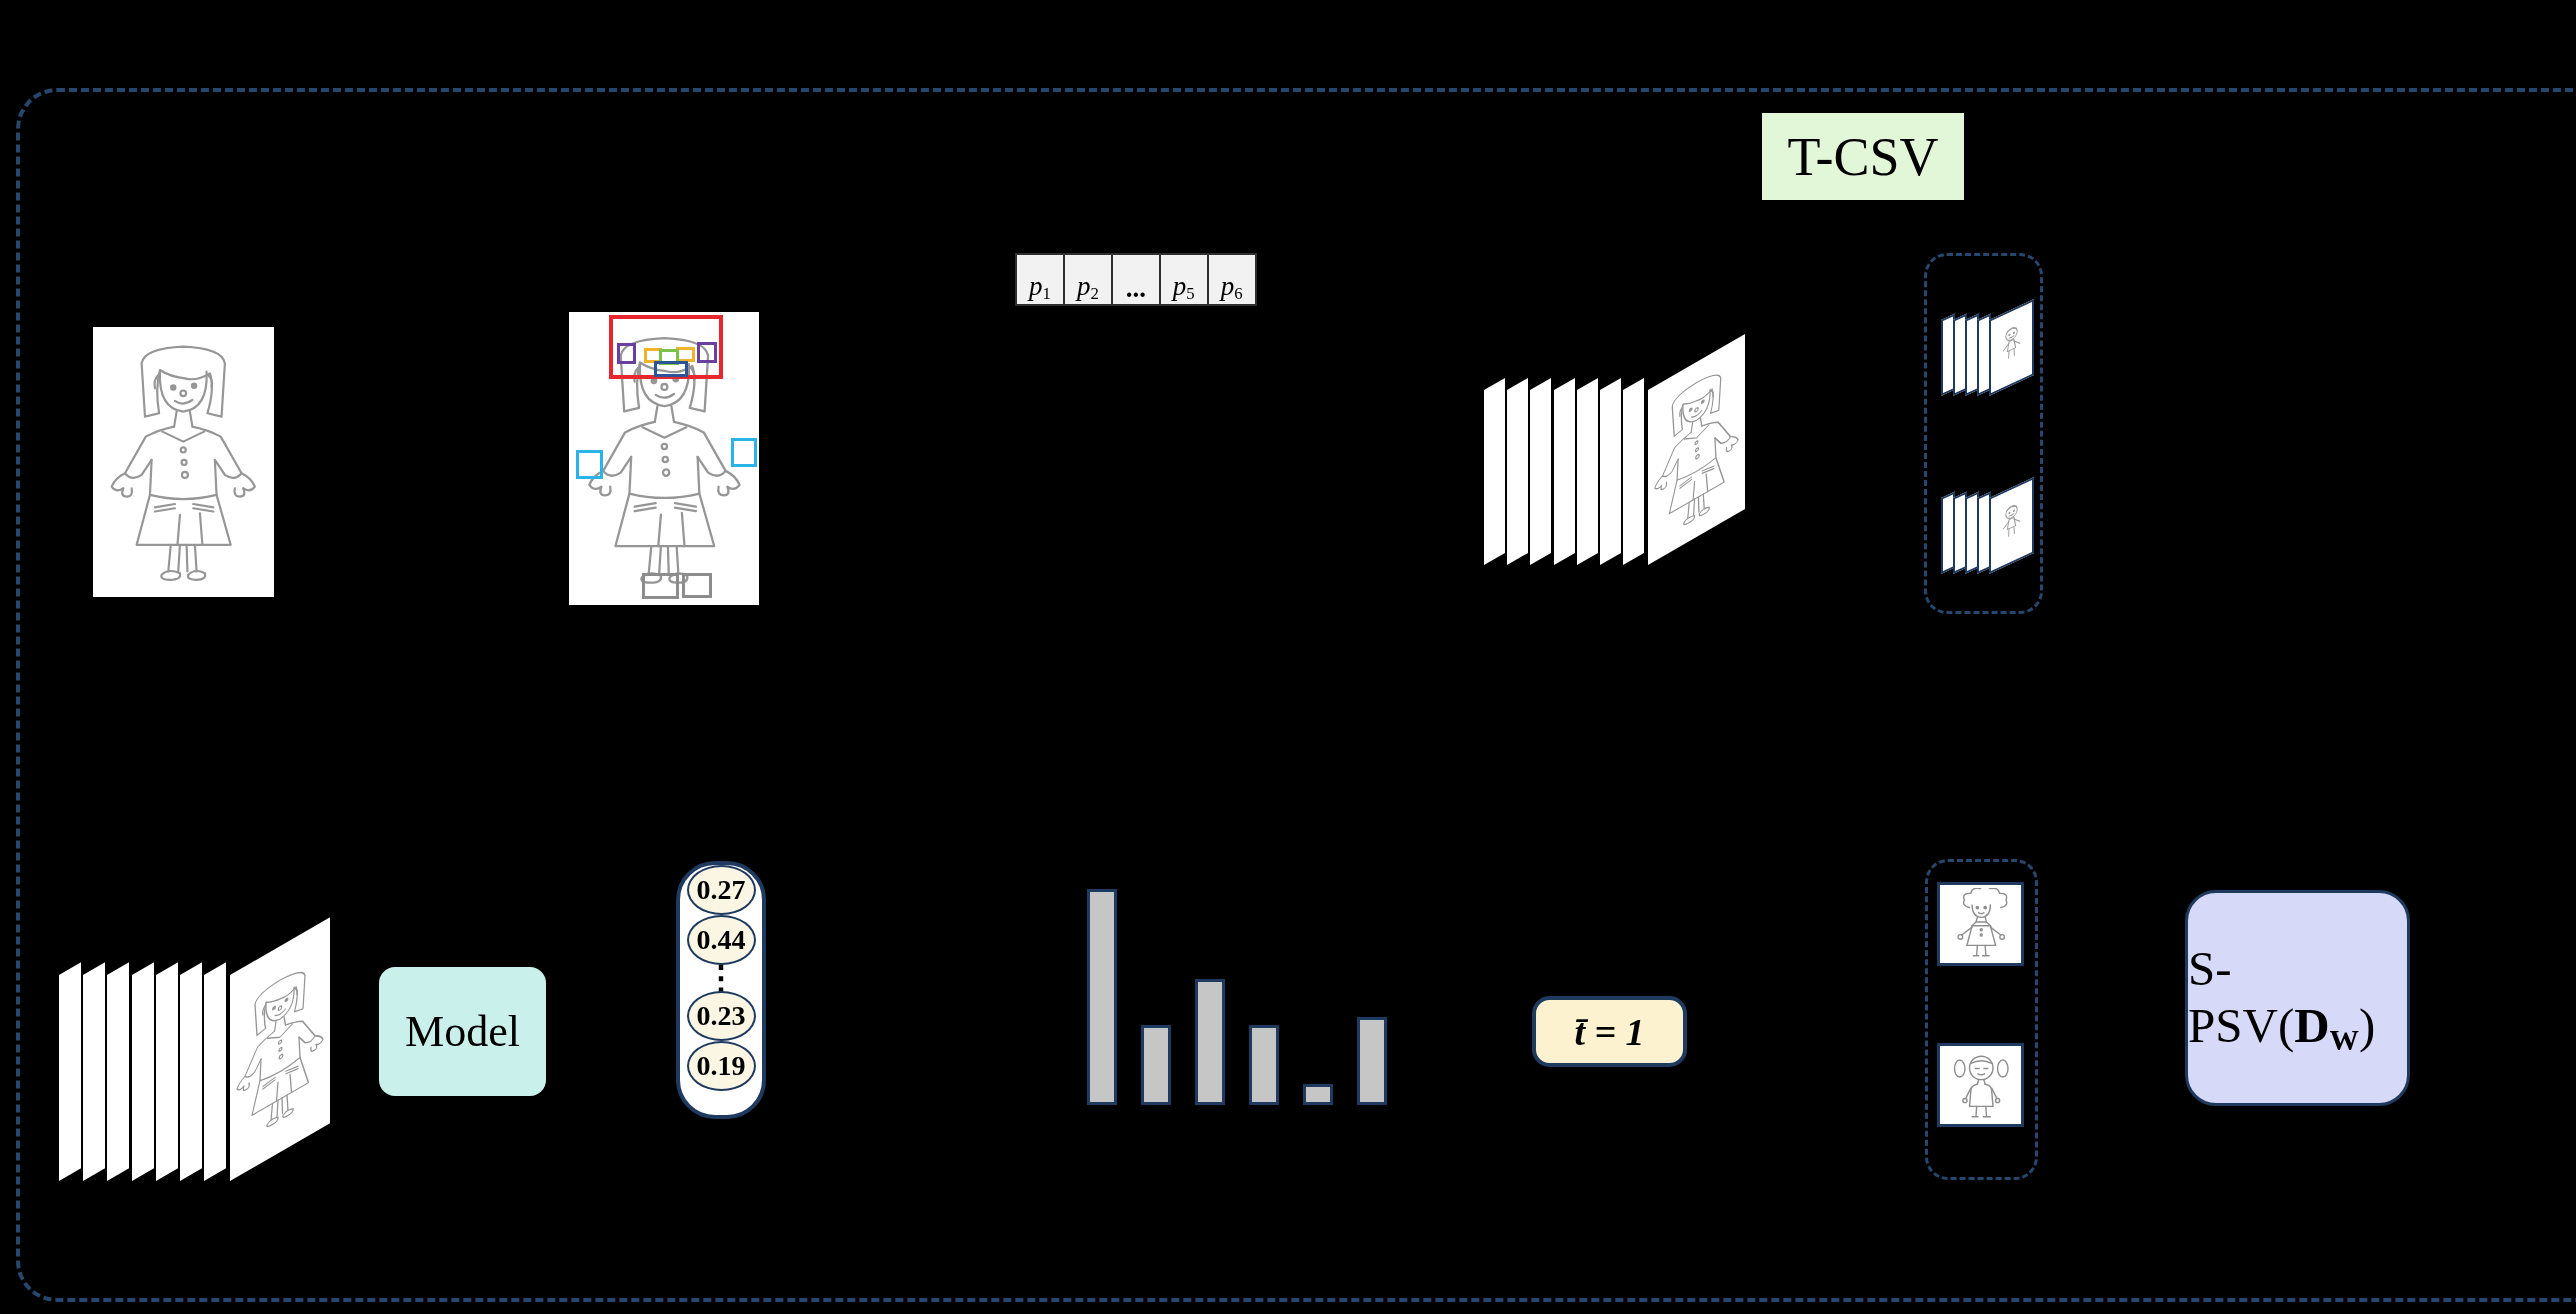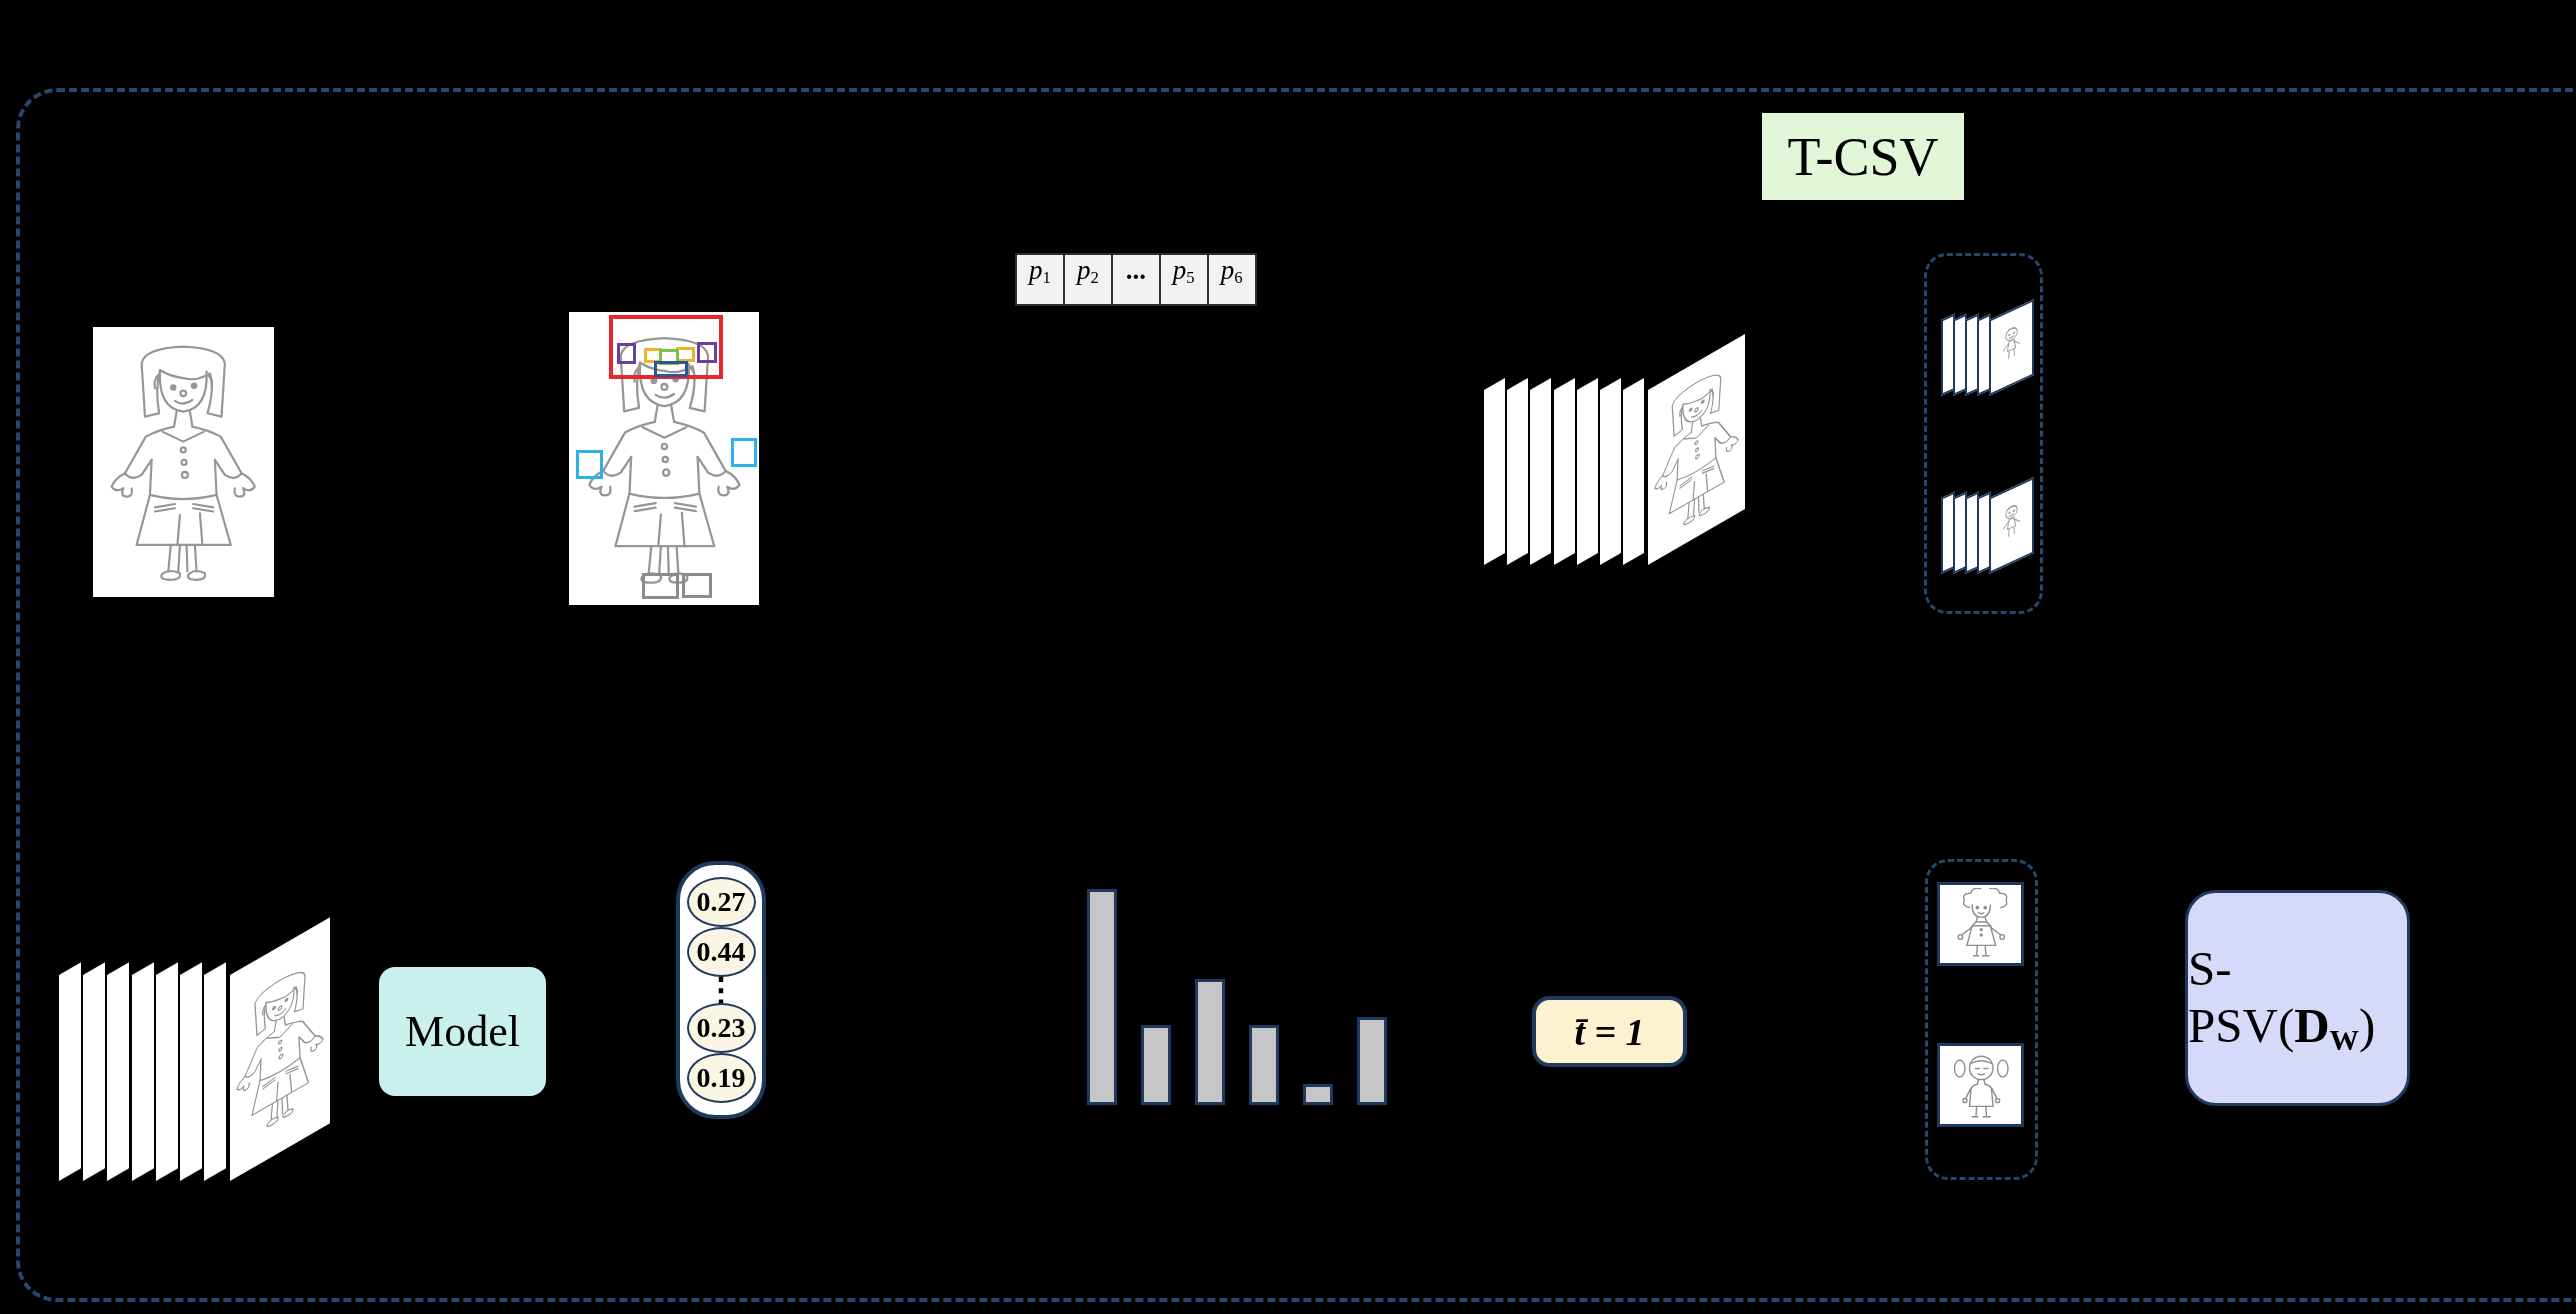--- a/index.html
+++ b/index.html
@@ -20,21 +20,21 @@
   #tcsv-label{left:1762px;top:113px;width:202px;height:87px;background:var(--light_green);}
   #cpsv-label{left:1767px;top:756px;width:192px;height:79px;background:var(--lavender);}
   .sketchcard{background:#fff;display:flex;align-items:center;justify-content:center;}
   #sketch-original{left:93px;top:327px;width:181px;height:270px;}
   #sketch-annotated{left:569px;top:312px;width:190px;height:293px;}
   .kid-svg{width:92%;height:96%;}
   .bbox{position:absolute;border-style:solid;}
   
   #p-row{left:1015px;top:253px;height:49px;display:flex;}
   .pcell{width:46px;height:49px;background:#f2f2f2;border:2.1px solid #2e2e2e;margin-left:-2.1px;
-         display:flex;align-items:flex-start;justify-content:center;font-size:27px;}
+         display:flex;align-items:flex-end;justify-content:center;font-size:27px;}
   .pcell:first-child{margin-left:0;}
   .pcell i{font-style:italic;}
   .pcell sub{font-size:62%;vertical-align:-22%;}
   
   .stack{position:absolute;}
   .sheet{position:absolute;bottom:12.4px;background:#fff;transform:skewY(-30deg);transform-origin:0 100%;overflow:hidden;}
   .stack .sheet{height:175px;width:20.6px;}
   .stack .sheet.front{width:97px;}
   #stack-bottom .sheet{height:206px;width:21.6px;}
   #stack-bottom .sheet.front{width:100px;}
@@ -54,21 +54,21 @@
   #box-cpsvt{left:2155px;top:311px;width:217px;height:215px;background:var(--box_purple);font-size:53px;}
   #box-spsvdw{left:2161px;top:890px;width:219px;height:210px;background:var(--box_blue);font-size:49px;margin-left:24px;}
   #box-model{left:379px;top:967px;width:167px;height:129px;background:var(--teal);border:none;border-radius:16px;
              display:flex;align-items:center;justify-content:center;font-size:44px;}
   .modulebox sub{font-size:60%;vertical-align:-24%;}
   
   .barchart{position:absolute;display:flex;align-items:flex-end;}
   #chart-mid{left:1087px;top:887px;width:314px;height:218px;}
   
   #score-pill{left:676px;top:861px;width:82px;height:250px;background:#fff;border:4.6px solid var(--navy);
-              border-radius:39px;display:flex;flex-direction:column;align-items:center;justify-content:center;}
+              border-radius:39px;display:flex;flex-direction:column;align-items:center;justify-content:flex-start;}
   .score-ellipse{width:65px;height:46px;background:#fbf5e3;border:2.6px solid var(--navy);border-radius:50%;
                  display:flex;align-items:center;justify-content:center;font-size:28px;font-weight:bold;}
   .score-dots{font-size:33px;font-weight:bold;line-height:.8;letter-spacing:0;}
   
   .tbadge{background:var(--cream);border:4.1px solid var(--navy);border-radius:17.5px;
           display:flex;align-items:center;justify-content:center;font-size:38px;font-style:italic;font-weight:bold;}
   #badge-t1{left:1532px;top:996px;width:147px;height:63px;}
 </style>
 </head>
 <body>

